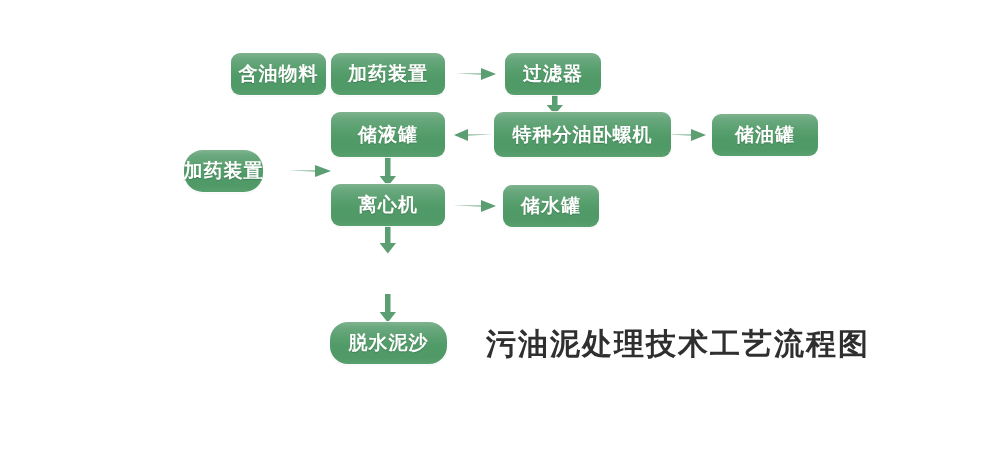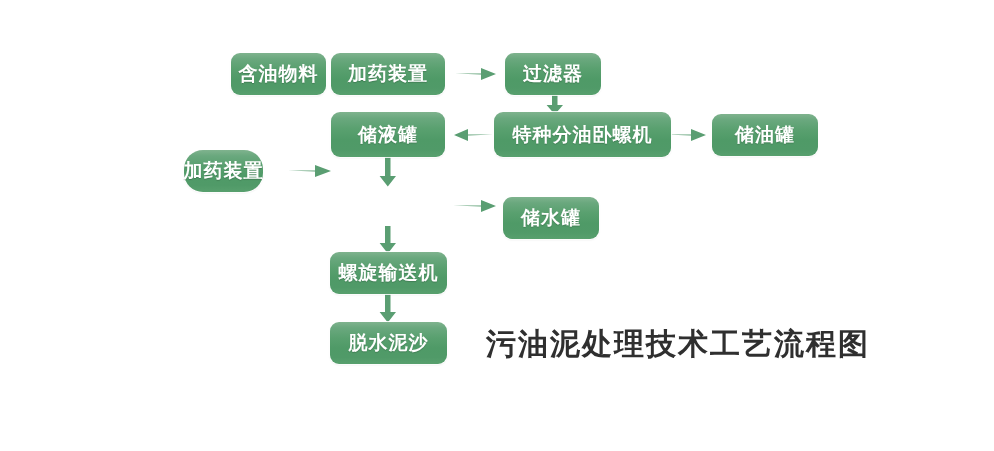--- a/index.html
+++ b/index.html
@@ -135,28 +135,28 @@
   </div>
 
   <div class="node" style="left:712px;top:114px;width:106px;height:42px;">
     <span>储油罐</span>
   </div>
 
   <div class="node" style="left:184px;top:150px;width:79px;height:42px;border-radius:19px;">
     <span>加药装置</span>
   </div>
 
+  <div class="node" style="left:331px;top:184px;width:114px;height:42px;">
+    <span>离心机</span>
+  </div>
 
-  <div class="node" style="left:503px;top:185px;width:96px;height:42px;margin-top:12px;">
+  <div class="node" style="left:503px;top:185px;width:96px;height:42px;">
     <span>储水罐</span>
   </div>
 
-  <div class="node" style="left:330px;top:252px;width:117px;height:42px;">
-    <span>螺旋输送机</span>
-  </div>
 
-  <div class="node" style="left:330px;top:322px;width:117px;height:42px;">
+  <div class="node" style="left:330px;top:322px;width:117px;height:42px;border-radius:18px;">
     <span>脱水泥沙</span>
   </div>
 
   <div class="title" style="left:486px;top:324px;">污油泥处理技术工艺流程图</div>
 
 </div>
 
 </body></html>

